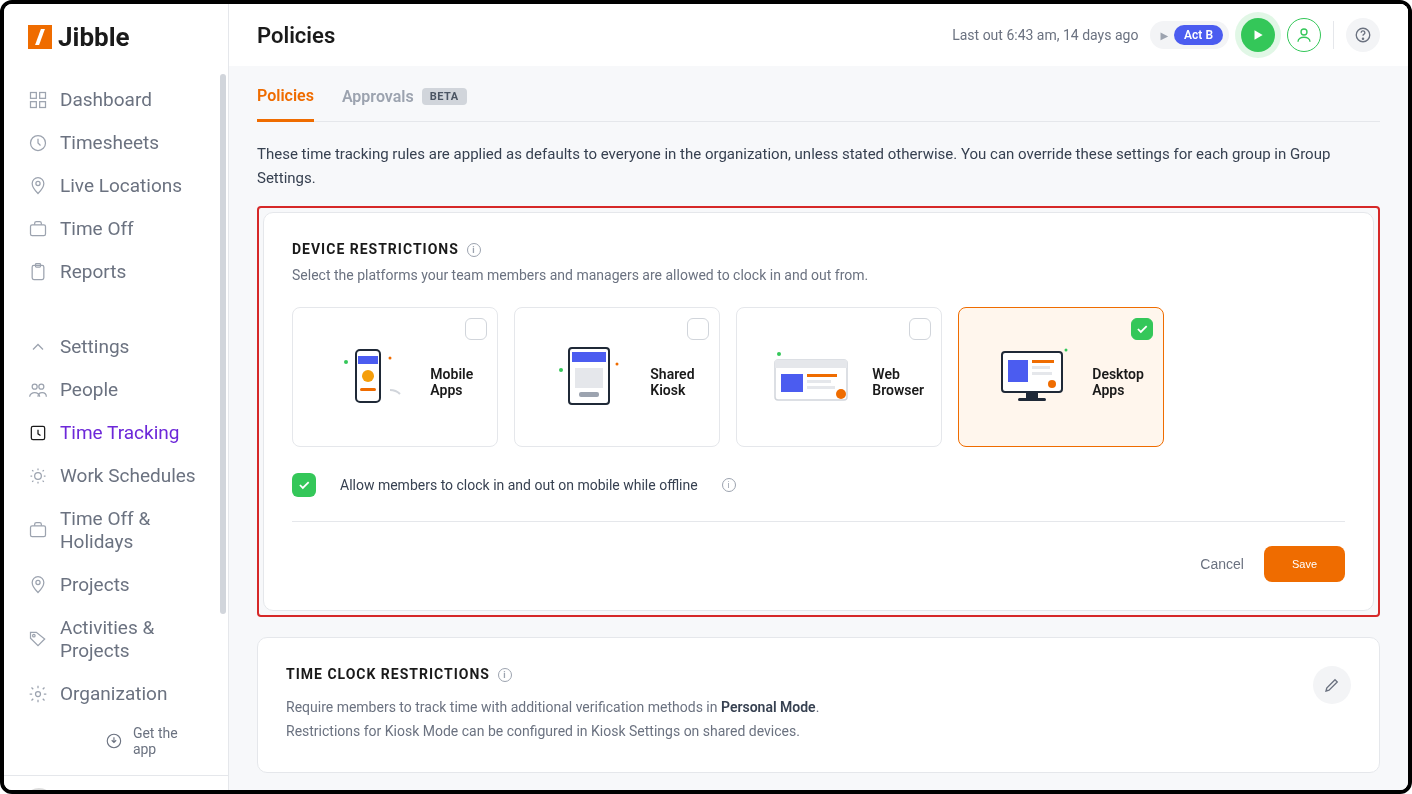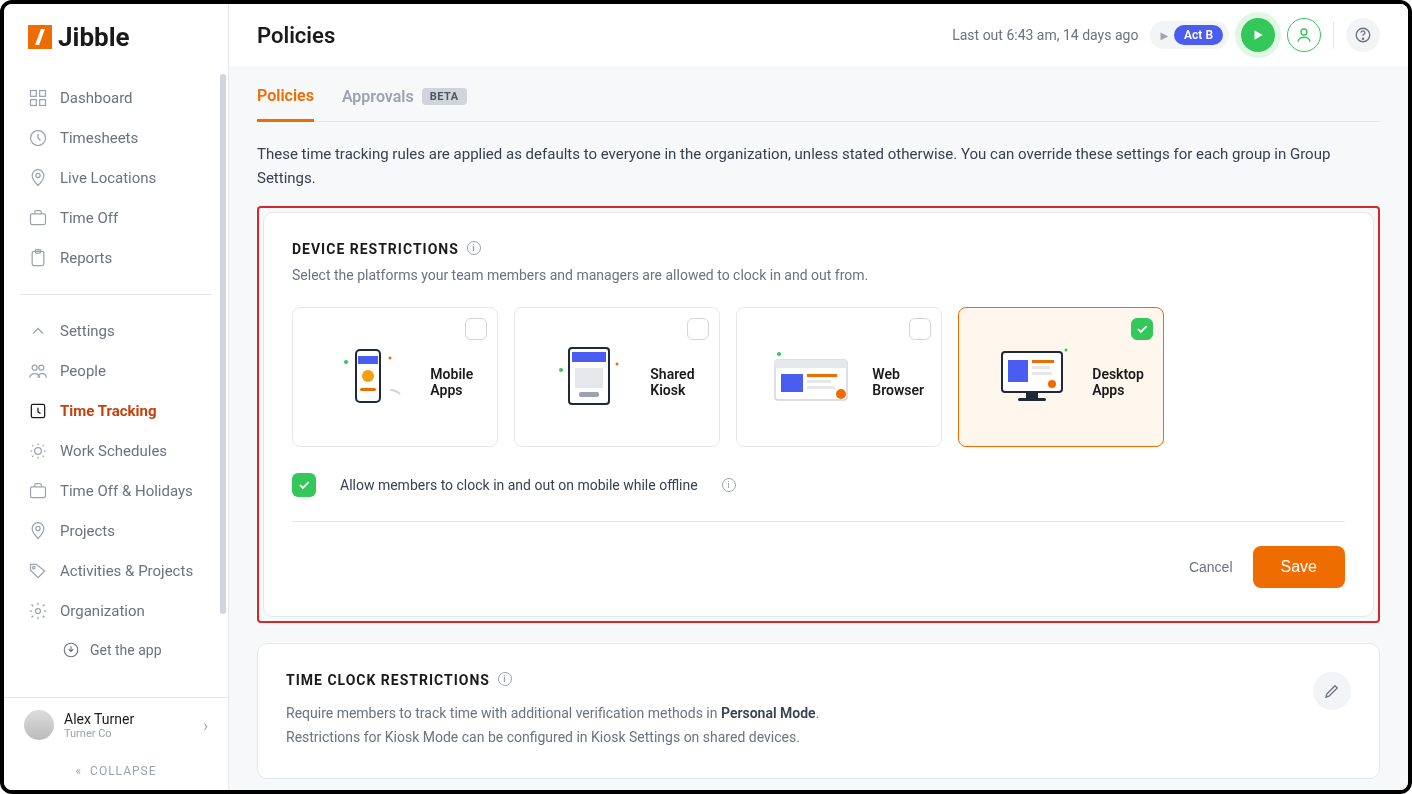--- a/index.html
+++ b/index.html
@@ -5,25 +5,25 @@
 * { box-sizing: border-box; margin: 0; padding: 0; }
 body { font-family: -apple-system, BlinkMacSystemFont, "Segoe UI", Roboto, sans-serif; background: #fff; color: #333; }
 .frame { width: 1412px; height: 794px; border: 4px solid #000; border-radius: 12px; overflow: hidden; position: relative; display: flex; }
 .sidebar { width: 225px; background: #fff; border-right: 1px solid #e5e7eb; display: flex; flex-direction: column; position: relative; }
 .logo { display: flex; align-items: center; gap: 6px; padding: 18px 24px; font-size: 26px; font-weight: 700; color: #1a1a1a; }
 .logo-mark { width: 24px; height: 24px; background: #ef6c00; position: relative; }
 .logo-mark::before, .logo-mark::after { content:''; position:absolute; background:#fff; }
 .logo-mark::before { top: 4px; left: 10px; width: 4px; height: 16px; transform: skewX(-20deg);}
 .nav-group { padding: 8px 0; }
 .nav-divider { height: 1px; background: #e5e7eb; margin: 8px 16px; }
-.nav-item { display: flex; align-items: center; gap: 12px; padding: 10px 24px; font-size: 15px; color: #6b7280; cursor: pointer; }
-.nav-item.active { color: #c2410c; font-weight: 700; }
+.nav-item { display: flex; align-items: center; gap: 12px; padding: 10px 24px; font-size: 19px; color: #6b7280; cursor: pointer; }
+.nav-item.active { color: #6d28d9; font-weight: 400; }
 .nav-item.active .nav-icon { stroke: #1a1a1a; }
 .nav-icon { width: 20px; height: 20px; stroke: #9ca3af; stroke-width: 1.5; fill: none; flex-shrink: 0; }
-.nav-sub { display: flex; align-items: center; gap: 10px; padding: 10px 24px 10px 58px; font-size: 14px; color: #6b7280; cursor: pointer; }
+.nav-sub { display: flex; align-items: center; gap: 10px; padding: 10px 24px 10px 58px; font-size: 14px; color: #6b7280; cursor: pointer; margin-left: 43px; }
 .avatar-row { display: flex; align-items: center; gap: 10px; padding: 12px 20px; border-top: 1px solid #e5e7eb; }
 .avatar-img { width: 30px; height: 30px; border-radius: 50%; background: linear-gradient(#ddd,#bbb); }
 .avatar-name { font-size: 14px; font-weight: 400; color: #1a1a1a; }
 .avatar-org { font-size: 11px; color: #9ca3af; }
 .chevron-right { margin-left: auto; color: #9ca3af; }
 .collapse-row { display: flex; align-items: center; justify-content: center; gap: 8px; padding: 12px; color: #9ca3af; font-size: 12px; letter-spacing: 1px; cursor: pointer; }
 .scrollbar-ghost { position: absolute; right: 2px; top: 70px; width: 6px; height: 540px; background: #d1d5db; border-radius: 3px; }
 
 .main { flex: 1; display: flex; flex-direction: column; background: #f7f8fa; overflow: hidden; }
 .header { display: flex; align-items: center; padding: 14px 28px; background: #fff; }
@@ -44,40 +44,40 @@
 .tab { padding: 0 0 14px 0; font-size: 16px; font-weight: 600; color: #9ca3af; cursor: pointer; display: flex; align-items: center; gap: 8px; }
 .tab.active { color: #ef6c00; border-bottom: 3px solid #ef6c00; margin-bottom: -1px; }
 .beta-badge { background: #d1d5db; color: #4b5563; font-size: 11px; font-weight: 700; padding: 2px 8px; border-radius: 4px; letter-spacing: 0.5px; }
 
 .content { padding: 20px 28px; overflow-y: auto; flex: 1; }
 .desc-text { font-size: 15px; color: #374151; line-height: 1.6; margin-bottom: 16px; }
 
 .card { background: #fff; border: 1px solid #e5e7eb; border-radius: 10px; padding: 28px; margin-bottom: 20px; }
 .highlight-frame { border: 2px solid #d62828; border-radius: 4px; padding: 4px; margin-bottom: 20px; }
 .highlight-frame .card { margin-bottom: 0; }
-.section-title { font-size: 14px; font-weight: 700; letter-spacing: 1px; color: #1a1a1a; display: flex; align-items: flex-start; gap: 8px; }
+.section-title { font-size: 14px; font-weight: 700; letter-spacing: 1px; color: #1a1a1a; display: flex; align-items: flex-end; gap: 8px; }
 .info-icon { width: 14px; height: 14px; border: 1.3px solid #9ca3af; border-radius: 50%; display: inline-flex; align-items: center; justify-content: center; font-size: 9px; color: #9ca3af; }
 .section-sub { font-size: 14px; color: #6b7280; margin-top: 10px; }
 
 .device-grid { display: flex; gap: 16px; margin-top: 24px; }
 .device-card { width: 206px; height: 140px; border: 1px solid #e5e7eb; border-radius: 8px; position: relative; display: flex; flex-direction: row; align-items: center; justify-content: flex-end; padding: 12px; cursor: pointer; background: #fff; }
 .device-card.selected { border-color: #ef6c00; background: #fff6ed; }
 .device-check { position: absolute; top: 10px; right: 10px; width: 22px; height: 22px; border-radius: 6px; border: 1.5px solid #d1d5db; background: #fff; display: flex; align-items: center; justify-content: center; }
 .device-card.selected .device-check { background: #34c759; border-color: #34c759; color: #fff; }
 .device-label { font-size: 14px; font-weight: 600; color: #1a1a1a; margin-top: 10px; }
 .device-illus { width: 100%; height: 78px; display: flex; align-items: center; justify-content: center; }
 .illus-svg { width: 100px; height: 70px; }
 
 .offline-row { display: flex; align-items: center; gap: 24px; margin-top: 26px; padding-bottom: 24px; border-bottom: 1px solid #e5e7eb; }
 .small-check { width: 24px; height: 24px; border-radius: 6px; background: #34c759; color: #fff; display: flex; align-items: center; justify-content: center; cursor: pointer; }
 .offline-label { font-size: 14px; color: #374151; }
 
 .actions-row { display: flex; justify-content: flex-end; gap: 20px; margin-top: 24px; align-items: center; }
 .btn-cancel { font-size: 14px; color: #6b7280; background: none; border: none; cursor: pointer; }
-.btn-save { font-size: 16px; color: #fff; background: #ef6c00; border: none; padding: 12px 28px; border-radius: 8px; cursor: pointer; font-weight: 500; }
+.btn-save { font-size: 11px; color: #fff; background: #ef6c00; border: none; padding: 12px 28px; border-radius: 8px; cursor: pointer; font-weight: 500; }
 
 .card2-top { display: flex; align-items: flex-start; }
 .edit-circle { width: 38px; height: 38px; border-radius: 50%; background: #f3f4f6; display: flex; align-items: center; justify-content: center; cursor: pointer; color: #6b7280; margin-left: auto; }
 .clock-desc { font-size: 14px; color: #6b7280; margin-top: 14px; line-height: 1.7; }
 .clock-desc b { color: #374151; font-weight: 600; }
 </style>
 </head>
 <body>
 
 <div class="frame">

